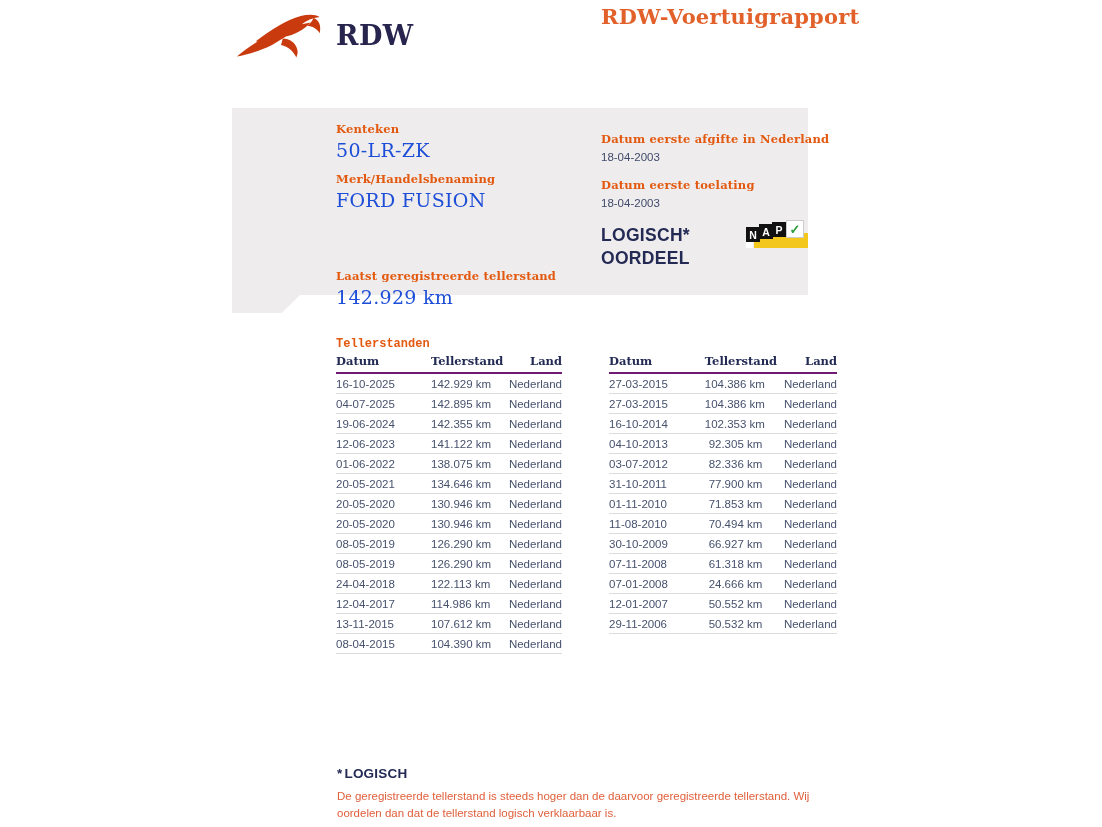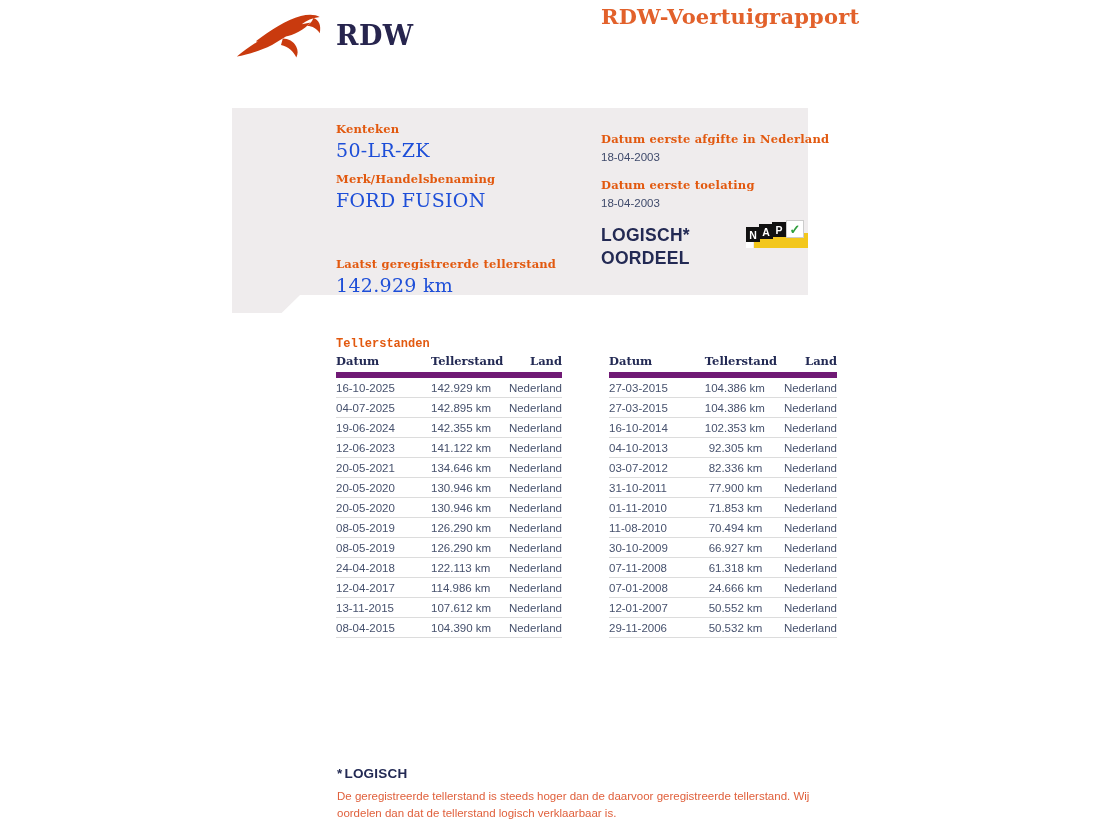--- a/index.html
+++ b/index.html
@@ -23,21 +23,21 @@
   .panel{position:absolute;left:232px;top:108px;width:576px;height:187px;background:#efeced;}
   .panel::after{content:"";position:absolute;left:0;top:187px;width:68px;height:18px;
                 background:#efeced;clip-path:polygon(0 0,100% 0,73% 100%,0 100%);}
   .panel-left{position:absolute;left:104px;top:14px;width:250px;}
   .panel-right{position:absolute;left:369px;top:24px;width:240px;}
   .field-label{font-family:"DejaVu Serif",serif;font-weight:bold;font-size:11.5px;
                color:#e2590f;letter-spacing:0.2px;}
   .big-value{font-family:"DejaVu Serif",serif;font-size:19px;color:#1d4ed8;
              margin:3px 0 11px 0;letter-spacing:0.3px;}
   .small-value{font-size:11.5px;color:#3f4a6b;margin:5px 0 15px 0;}
-  .odo-block{margin-top:46px;}
+  .odo-block{margin-top:58px;}
   .verdict-row{display:flex;margin-top:13px;align-items:flex-start;}
   .verdict{font-weight:bold;font-size:17.5px;line-height:23px;color:#232a54;
            letter-spacing:0.3px;width:145px;}
 
   
   .nap{position:relative;width:64px;height:32px;margin-top:-4px;}
   .nap-yellow{position:absolute;left:8px;top:13px;width:54px;height:15px;background:#f3c71c;}
   .nap-white-sq{position:absolute;left:0px;top:22px;width:7px;height:6px;background:#ffffff;}
   .nap-tile{position:absolute;width:14px;height:15px;background:#111111;color:#ffffff;
             font-weight:bold;font-size:10.5px;display:flex;align-items:center;
@@ -51,21 +51,21 @@
 
   
   .tables-heading{position:absolute;left:336px;top:337px;font-family:Liberation Mono, monospace;
                   font-weight:bold;font-size:12px;color:#e2590f;}
   .km-table{position:absolute;top:354px;border-collapse:collapse;table-layout:fixed;}
   .km-table-left{left:336px;width:226px;}
   .km-table-right{left:609px;width:228px;}
   .km-table col.c1{width:95px;} .km-table col.c2{width:57px;} .km-table col.c3{width:74px;}
   .km-table th{font-family:"DejaVu Serif",serif;font-weight:bold;font-size:11.5px;
                color:#232a54;text-align:left;padding:0 0 4px 0;
-               border-bottom:6px solid #701a75;}
+               border-bottom:2px solid #701a75;}
   .km-table th:nth-child(2),.km-table th:nth-child(3){text-align:right;}
   .km-table td{font-size:11.5px;color:#46516d;padding:3.5px 0;line-height:12px;
                border-bottom:1px solid #dcdcdc;white-space:nowrap;}
   .km-table td:nth-child(2),.km-table td:nth-child(3){text-align:right;}
 
   
   .footnote{position:absolute;left:337px;top:766px;width:520px;}
   .footnote-head{font-weight:800;font-size:13.5px;color:#232a54;letter-spacing:0.2px;}
   .footnote-star{margin-right:2px;font-weight:bold;}
   .footnote-text{margin-top:7px;width:515px;font-size:11.5px;line-height:16.5px;
@@ -155,20 +155,25 @@
           <td>19-06-2024</td>
           <td>142.355 km</td>
           <td>Nederland</td>
         </tr>
         <tr>
           <td>12-06-2023</td>
           <td>141.122 km</td>
           <td>Nederland</td>
         </tr>
         <tr>
+          <td>01-06-2022</td>
+          <td>138.075 km</td>
+          <td>Nederland</td>
+        </tr>
+        <tr>
           <td>20-05-2021</td>
           <td>134.646 km</td>
           <td>Nederland</td>
         </tr>
         <tr>
           <td>20-05-2020</td>
           <td>130.946 km</td>
           <td>Nederland</td>
         </tr>
         <tr>

